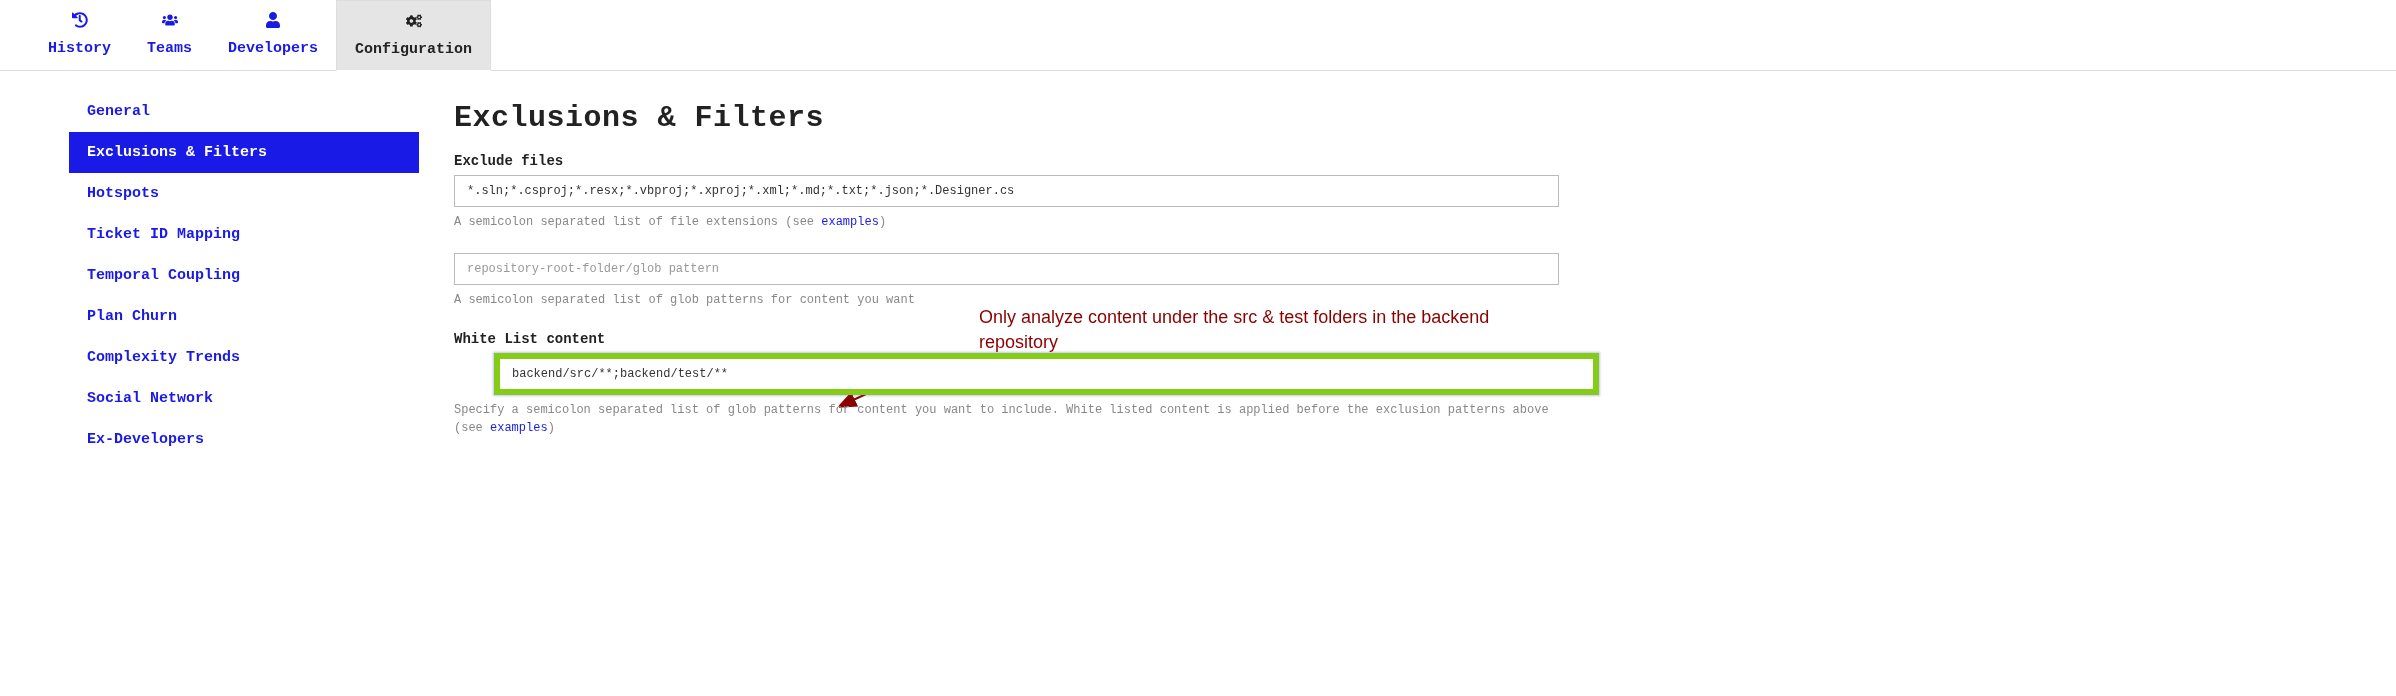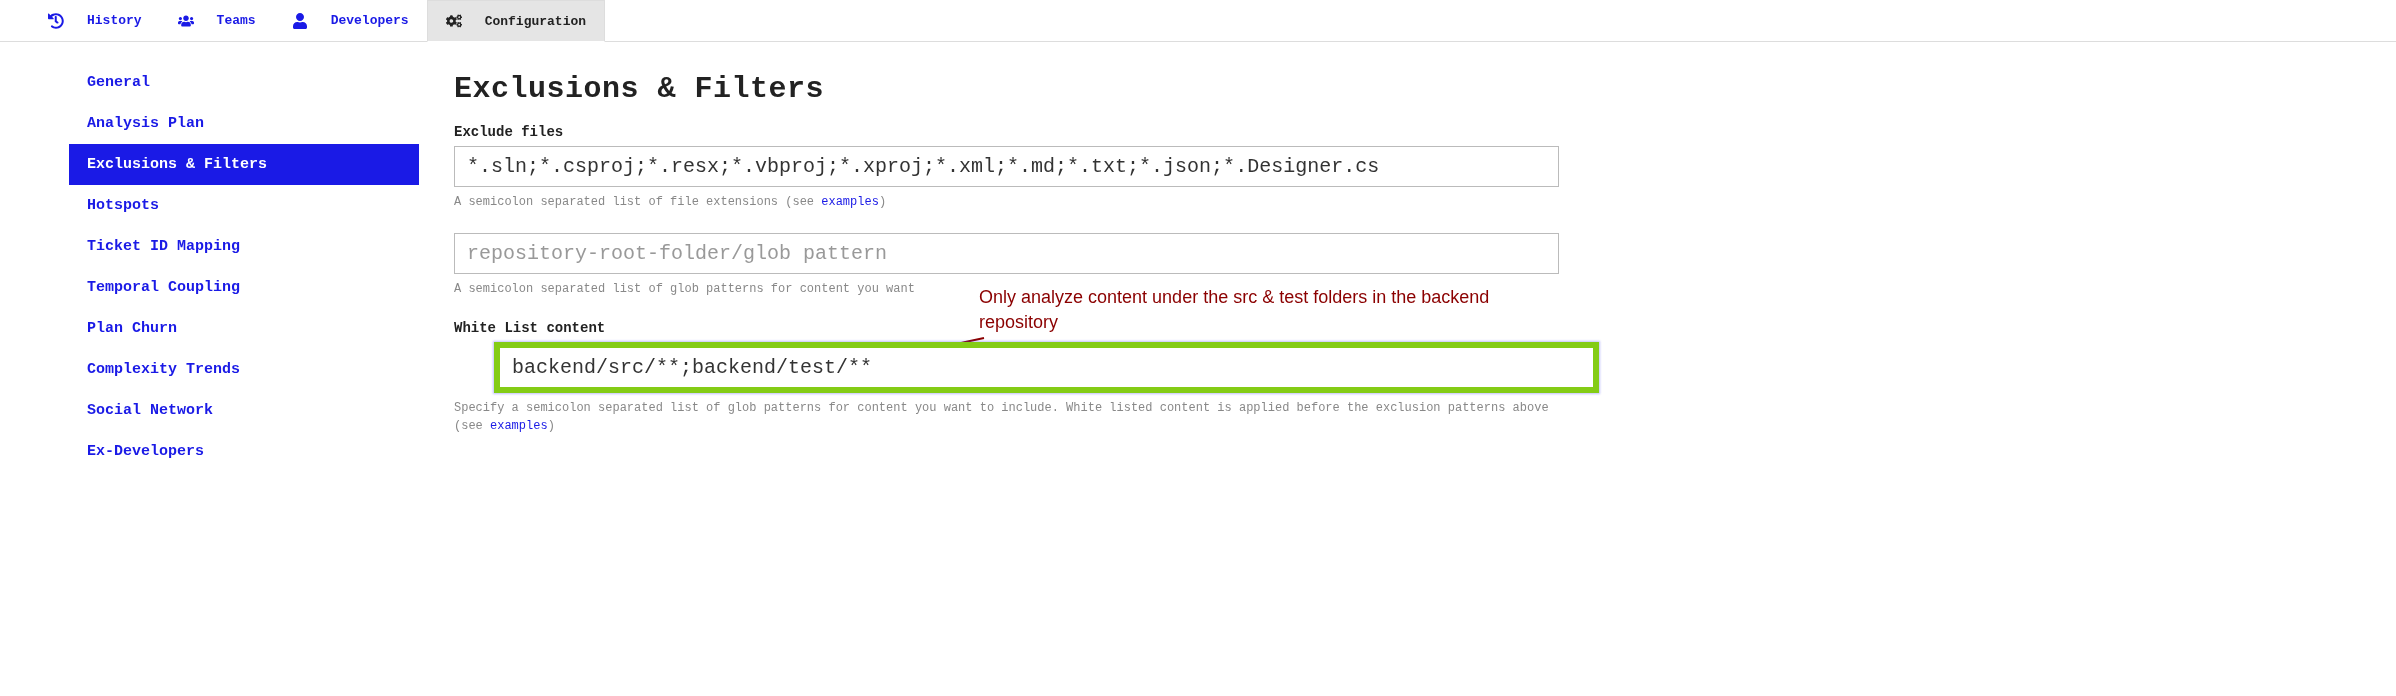--- a/index.html
+++ b/index.html
@@ -12,26 +12,27 @@
 }
 .tab-bar {
   display: flex;
   border-bottom: 1px solid #ddd;
   padding-left: 30px;
   align-items: stretch;
 }
 .tab {
   display: flex;
   align-items: center;
-  gap: 23px;
+  gap: 12px;
   padding: 12px 18px;
   color: #1a1ae6;
   font-weight: bold;
   cursor: pointer;
-  font-size: 13px;
+  font-size: 15px;
+  flex-direction: column;
 }
 .tab.active {
   color: #222;
   border: 1px solid #ddd;
   border-bottom: 1px solid #fff;
   margin-bottom: -1px;
   background: #e5e5e5;
 }
 .tab .icon { display: inline-flex; align-items: center; }
 .tab svg { width: 16px; height: 16px; }
@@ -73,21 +74,21 @@
 .field-group { margin-bottom: 22px; position: relative; }
 .field-label {
   font-weight: bold;
   font-size: 14px;
   margin-bottom: 6px;
 }
 .text-input {
   width: 100%;
   padding: 8px 12px;
   font-family: inherit;
-  font-size: 20px;
+  font-size: 12px;
   border: 1px solid #bbb;
   color: #333;
 }
 .text-input::placeholder { color: #999; }
 .text-input.focused {
   outline: none;
   border: 6px solid #84cc16;
   box-shadow: 0 0 2px 1px rgba(74,74,240,0.35);
   margin-left: 40px;
 }
@@ -145,21 +146,20 @@
           <path d="M512.1 191l-8.2 14.3c-3 5.3-9.4 7.5-15.1 5.4-11.8-4.4-22.6-10.7-32.1-18.6-4.6-3.8-5.8-10.5-2.8-15.7l8.2-14.3c-6.9-8-12.3-17.3-15.9-27.4h-16.5c-6 0-11.2-4.3-12.2-10.3-2-12-2.1-24.6 0-37.1 1-6 6.2-10.4 12.2-10.4h16.5c3.6-10.1 9-19.4 15.9-27.4l-8.2-14.3c-3-5.2-1.9-11.9 2.8-15.7 9.5-7.9 20.4-14.2 32.1-18.6 5.7-2.1 12.1.1 15.1 5.4l8.2 14.3c10.5-1.9 21.2-1.9 31.7 0L552 6.3c3-5.3 9.4-7.5 15.1-5.4 11.8 4.4 22.6 10.7 32.1 18.6 4.6 3.8 5.8 10.5 2.8 15.7l-8.2 14.3c6.9 8 12.3 17.3 15.9 27.4h16.5c6 0 11.2 4.3 12.2 10.3 2 12 2.1 24.6 0 37.1-1 6-6.2 10.4-12.2 10.4h-16.5c-3.6 10.1-9 19.4-15.9 27.4l8.2 14.3c3 5.2 1.9 11.9-2.8 15.7-9.5 7.9-20.4 14.2-32.1 18.6-5.7 2.1-12.1-.1-15.1-5.4l-8.2-14.3c-10.4 1.9-21.2 1.9-31.7 0zm-10.5-58.8c38.5 29.6 82.4-14.3 52.8-52.8-38.5-29.7-82.4 14.3-52.8 52.8zM386.3 286.1l33.7 16.8c10.1 5.8 14.5 18.1 10.5 29.1-8.9 24.2-26.4 46.4-42.6 65.8-7.4 8.9-20.2 11.1-30.3 5.3l-29.1-16.8c-16 13.7-34.6 24.6-54.9 31.7v33.6c0 11.6-8.3 21.6-19.7 23.6-24.6 4.2-50.4 4.4-75.9 0-11.5-2-20-11.9-20-23.6V418c-20.3-7.2-38.9-18-54.9-31.7L74 403c-10 5.8-22.9 3.6-30.3-5.3-16.2-19.4-33.3-41.6-42.2-65.7-4-10.9.4-23.2 10.5-29.1l33.3-16.8c-3.9-20.9-3.9-42.4 0-63.4L12 205.8c-10.1-5.8-14.6-18.1-10.5-29 8.9-24.2 26-46.4 42.2-65.8 7.4-8.9 20.2-11.1 30.3-5.3l29.1 16.8c16-13.7 34.6-24.6 54.9-31.7V57.1c0-11.5 8.2-21.5 19.6-23.5 24.6-4.2 50.5-4.4 76-.1 11.5 2 20 11.9 20 23.6v33.6c20.3 7.2 38.9 18 54.9 31.7l29.1-16.8c10-5.8 22.9-3.6 30.3 5.3 16.2 19.4 33.2 41.6 42.1 65.8 4 10.9.1 23.2-10 29.1l-33.7 16.8c3.9 21 3.9 42.5 0 63.5zm-117.6 21.1c59.2-77-28.7-164.9-105.7-105.7-59.2 77 28.7 164.9 105.7 105.7zm243.4 182.7l-8.2 14.3c-3 5.3-9.4 7.5-15.1 5.4-11.8-4.4-22.6-10.7-32.1-18.6-4.6-3.8-5.8-10.5-2.8-15.7l8.2-14.3c-6.9-8-12.3-17.3-15.9-27.4h-16.5c-6 0-11.2-4.3-12.2-10.3-2-12-2.1-24.6 0-37.1 1-6 6.2-10.4 12.2-10.4h16.5c3.6-10.1 9-19.4 15.9-27.4l-8.2-14.3c-3-5.2-1.9-11.9 2.8-15.7 9.5-7.9 20.4-14.2 32.1-18.6 5.7-2.1 12.1.1 15.1 5.4l8.2 14.3c10.5-1.9 21.2-1.9 31.7 0l8.2-14.3c3-5.3 9.4-7.5 15.1-5.4 11.8 4.4 22.6 10.7 32.1 18.6 4.6 3.8 5.8 10.5 2.8 15.7l-8.2 14.3c6.9 8 12.3 17.3 15.9 27.4h16.5c6 0 11.2 4.3 12.2 10.3 2 12 2.1 24.6 0 37.1-1 6-6.2 10.4-12.2 10.4h-16.5c-3.6 10.1-9 19.4-15.9 27.4l8.2 14.3c3 5.2 1.9 11.9-2.8 15.7-9.5 7.9-20.4 14.2-32.1 18.6-5.7 2.1-12.1-.1-15.1-5.4l-8.2-14.3c-10.4 1.9-21.2 1.9-31.7 0zM501.6 431c38.5 29.6 82.4-14.3 52.8-52.8-38.5-29.6-82.4 14.3-52.8 52.8z"></path>
         </svg>
     </span>
     <span>Configuration</span>
   </div>
 </div>
 
 <div class="content">
   <div class="sidebar">
     <div class="sidebar-item">General</div>
-    <div class="sidebar-item">Analysis Plan</div>
     <div class="sidebar-item active">Exclusions &amp; Filters</div>
     <div class="sidebar-item">Hotspots</div>
     <div class="sidebar-item">Ticket ID Mapping</div>
     <div class="sidebar-item">Temporal Coupling</div>
     <div class="sidebar-item">Plan Churn</div>
     <div class="sidebar-item">Complexity Trends</div>
     <div class="sidebar-item">Social Network</div>
     <div class="sidebar-item">Ex-Developers</div>
   </div>
 

